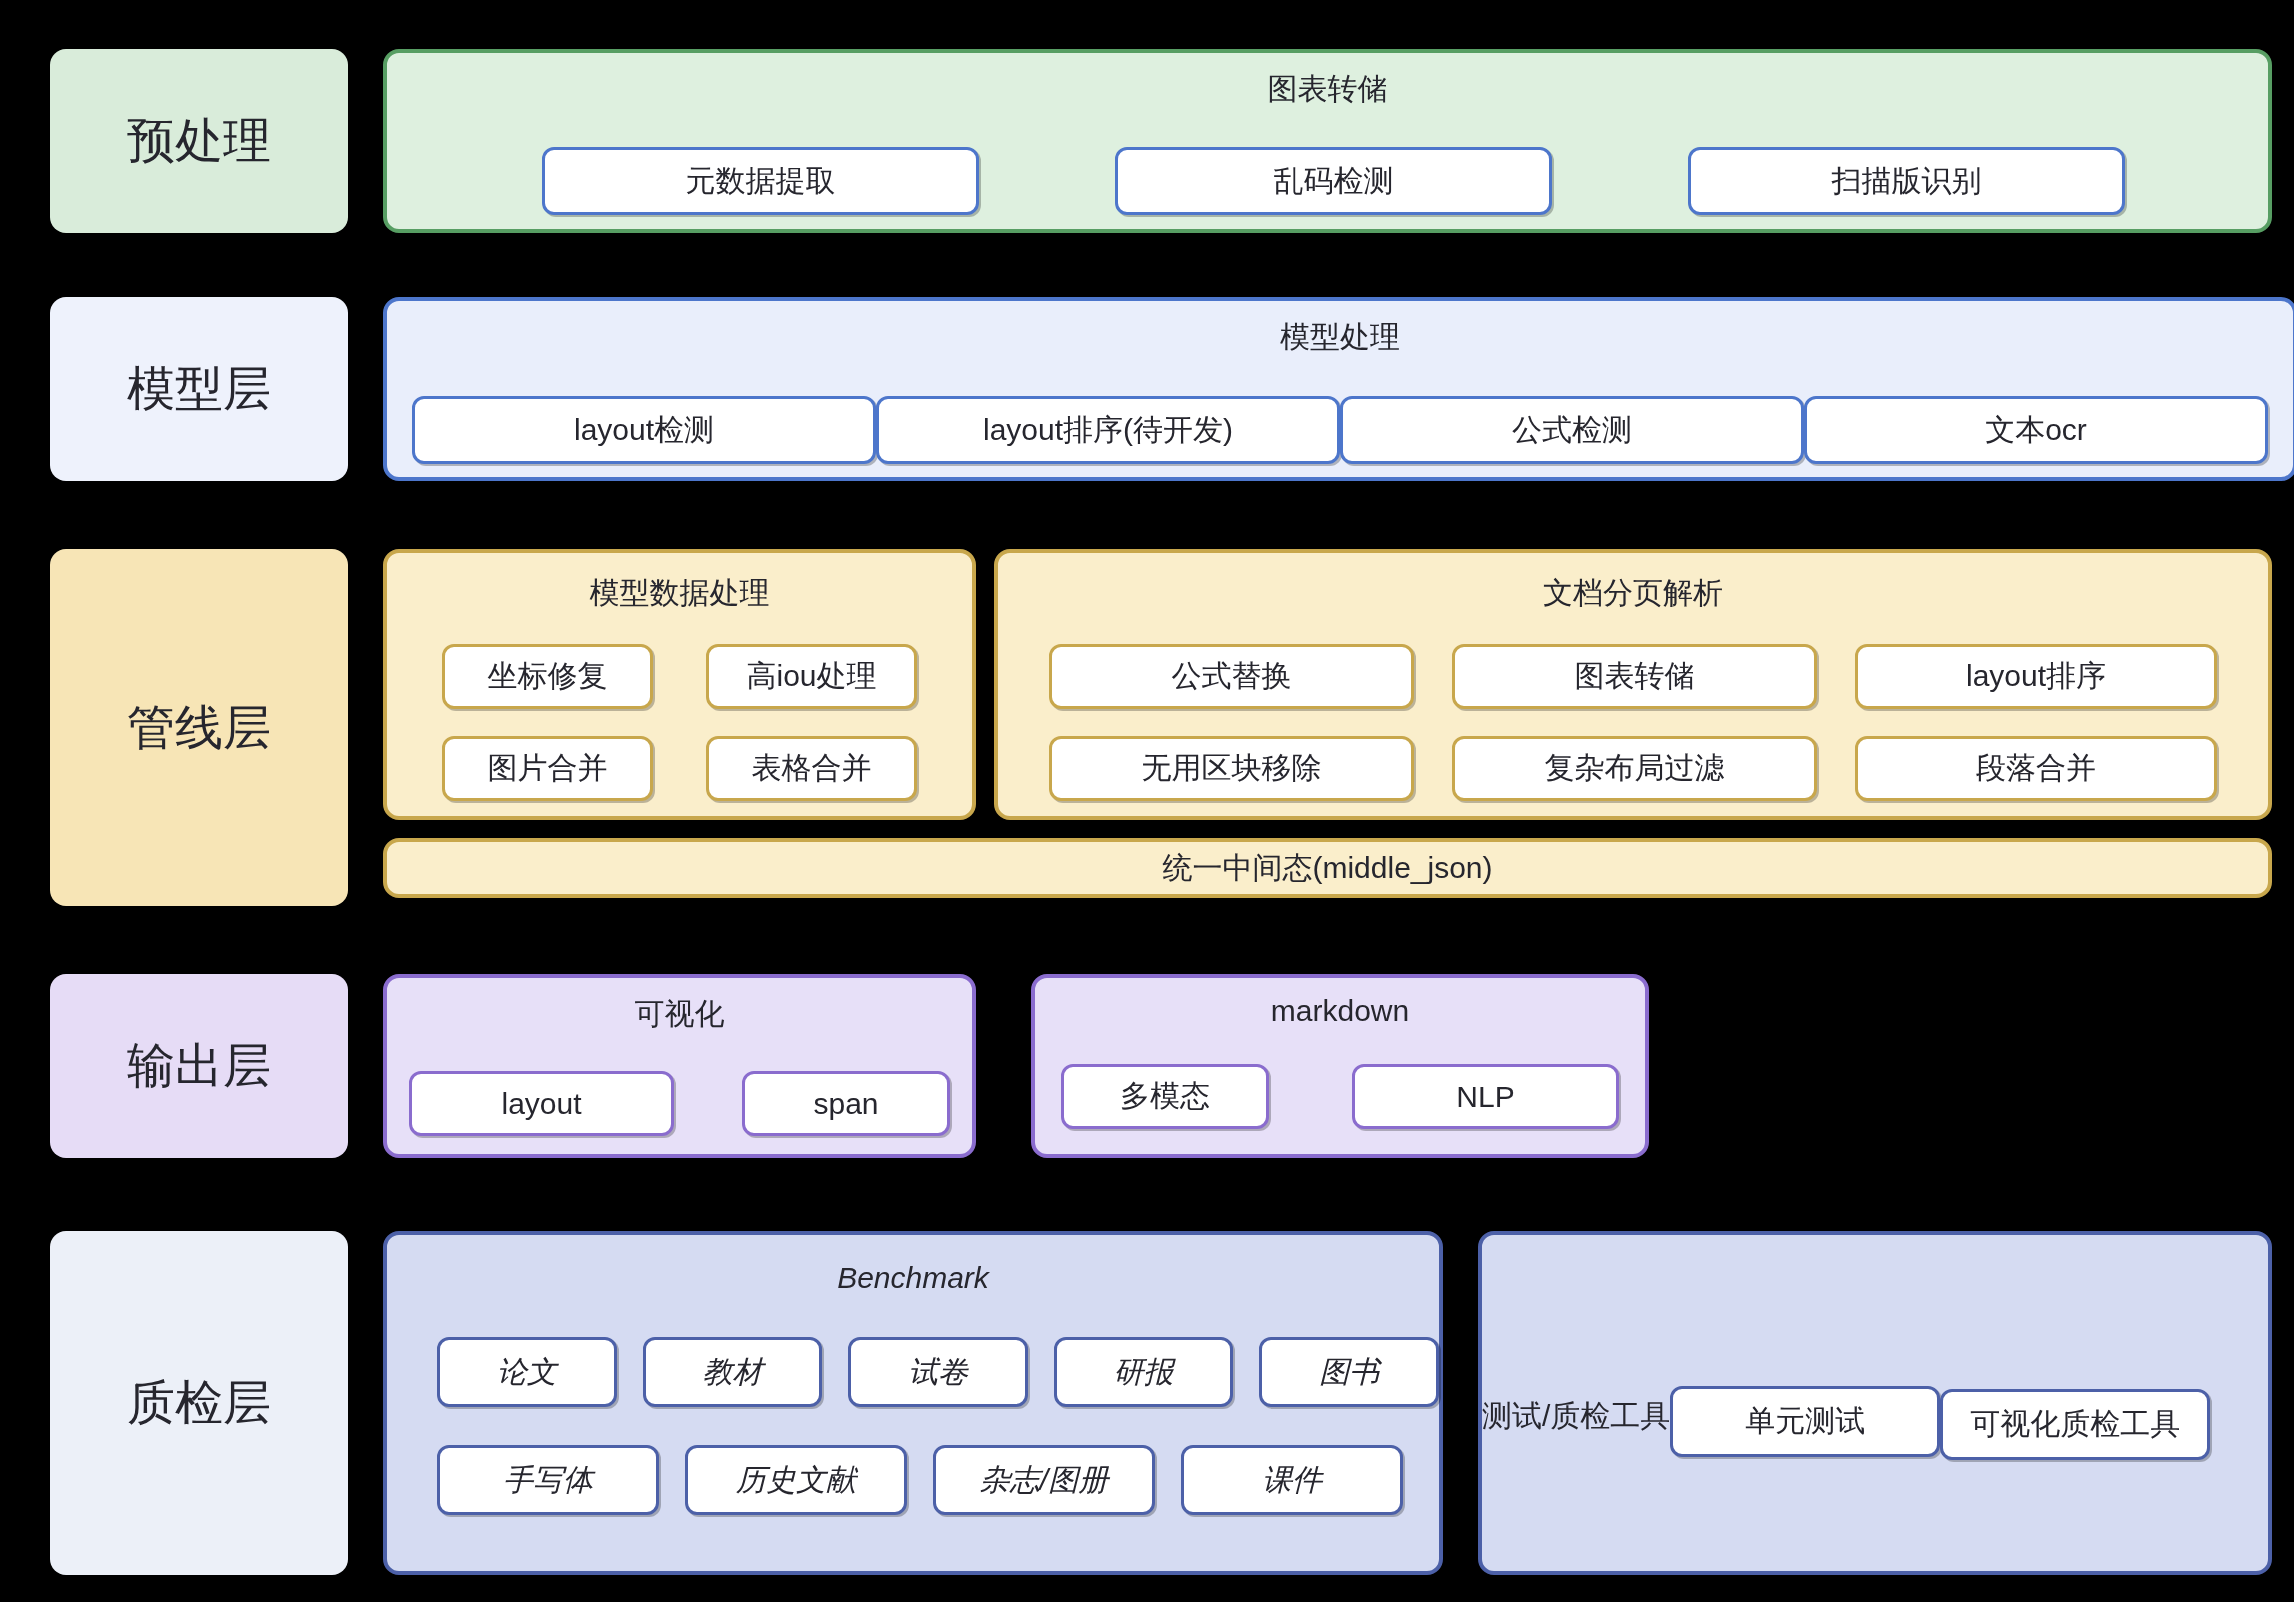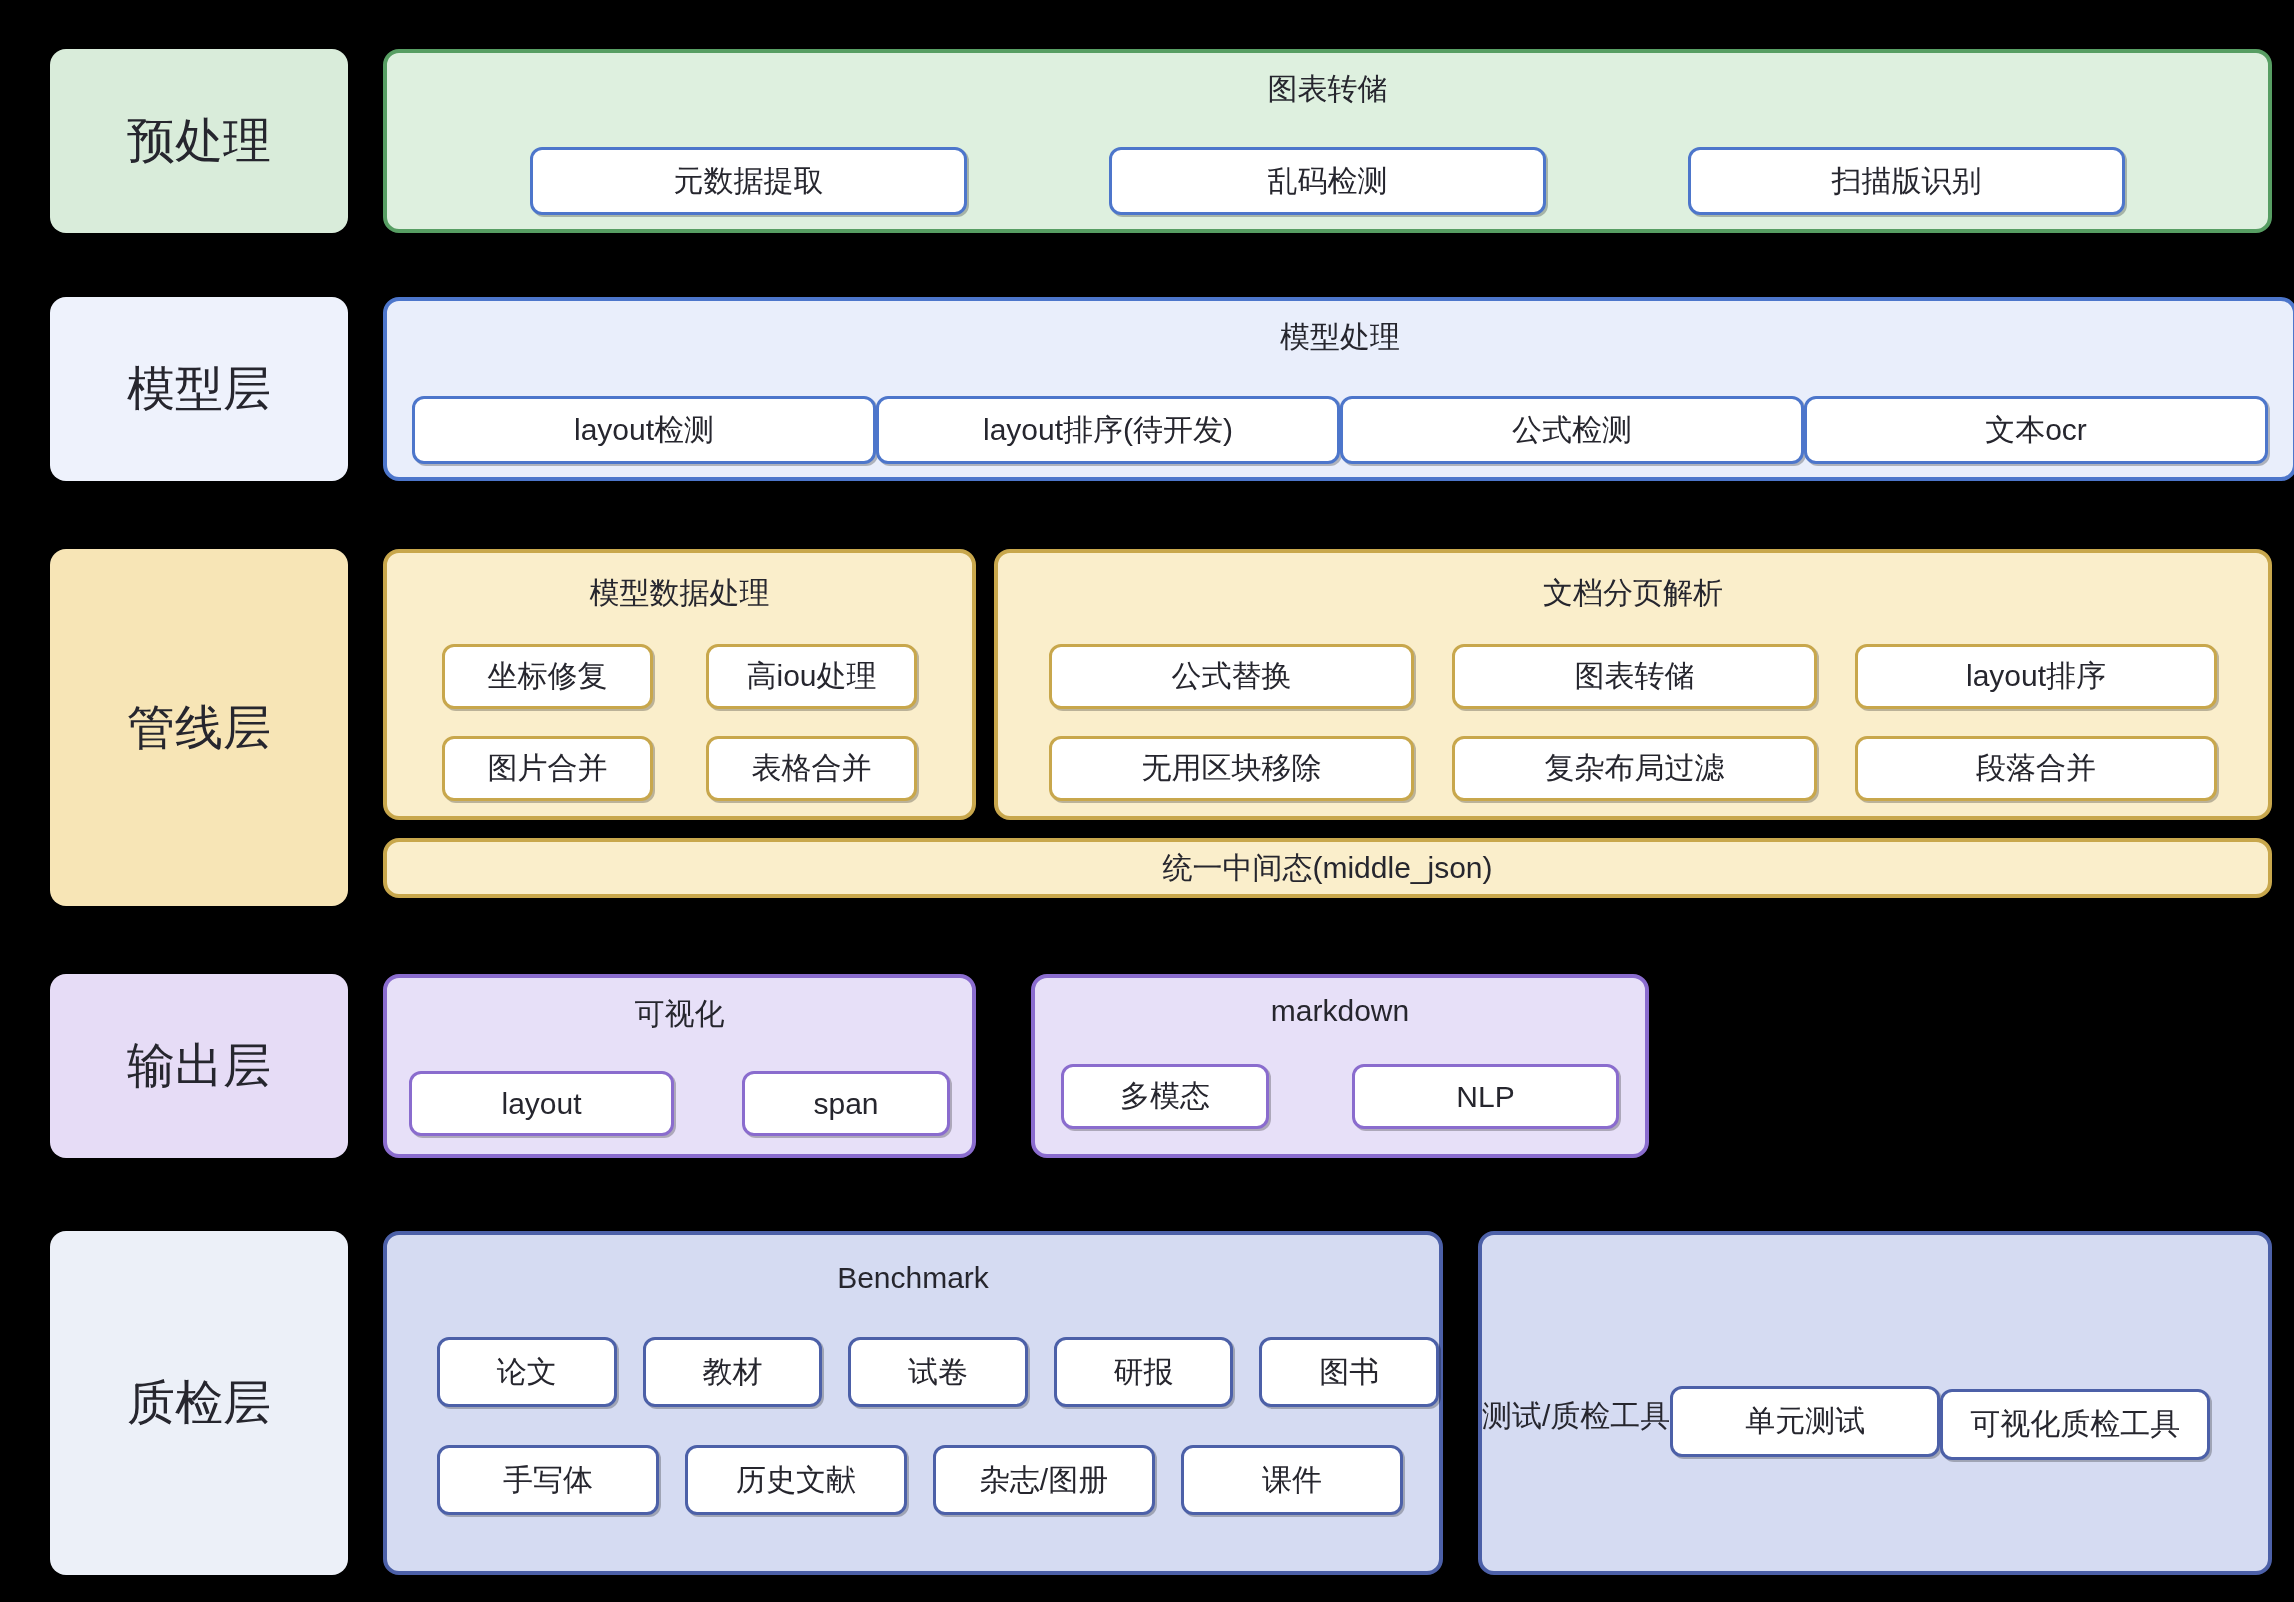--- a/index.html
+++ b/index.html
@@ -55,21 +55,21 @@
     font-size:30px;
     height:68px;
     box-shadow:2px 2px 0 rgba(0,0,0,0.25);
   }
   .h65 { height:65px; } .h70 { height:70px; } .h71 { height:71px; }
   .w437 { width:437px; } .w440 { width:464px;text-align:right; } .w265 { width:265px; }
   .w252 { width:208px; } .w267 { width:267px; } .w222 { width:222px; }
   .w270 { width:270px; }
 
   .btnrow { display:flex; }
-  .btnrow-r1 { margin-top:37px; padding:0 143px; justify-content:space-between; }
+  .btnrow-r1 { margin-top:37px; padding:0 143px; justify-content:space-between;margin-left:12px; }
   .btnrow-r2 { margin-top:38px; padding:0 25px;  justify-content:space-between; }
   .btnrow-v  { margin-top:36px; padding:0 22px;  justify-content:space-between; }
   .btnrow-m  { margin-top:36px; padding:0 26px;  justify-content:space-between; }
 
   
   .col3 { flex:1; display:flex; flex-direction:column; }
   .col3-top { display:flex; gap:18px; height:271px; }
   .box-mdp { width:593px; }
   .grid2 {
     display:grid; grid-template-columns:211px 211px;
@@ -85,21 +85,21 @@
     font-size:30px;
   }
 
   
   .r4wrap { flex:1; display:flex; gap:55px; }
   .box-vis { width:593px; }
   .box-md  { width:618px; }
   .box-cl  { display:flex; align-items:center; justify-content:center; font-size:30px; }
 
   
-  .box-bench { width:1060px; }
+  .box-bench { width:1060px;font-style:italic; }
   .benchrow { display:flex; gap:26px; padding-left:50px; }
   .benchrow-1 { margin-top:42px; }
   .benchrow-2 { margin-top:38px; }
   .toolcol { display:flex; align-items:center; }
   .tool-1 { margin-top:37px; }
   .tool-2 { margin-top:43px; }
 </style>
 </head>
 <body style="background: rgb(0, 0, 0);">
 

